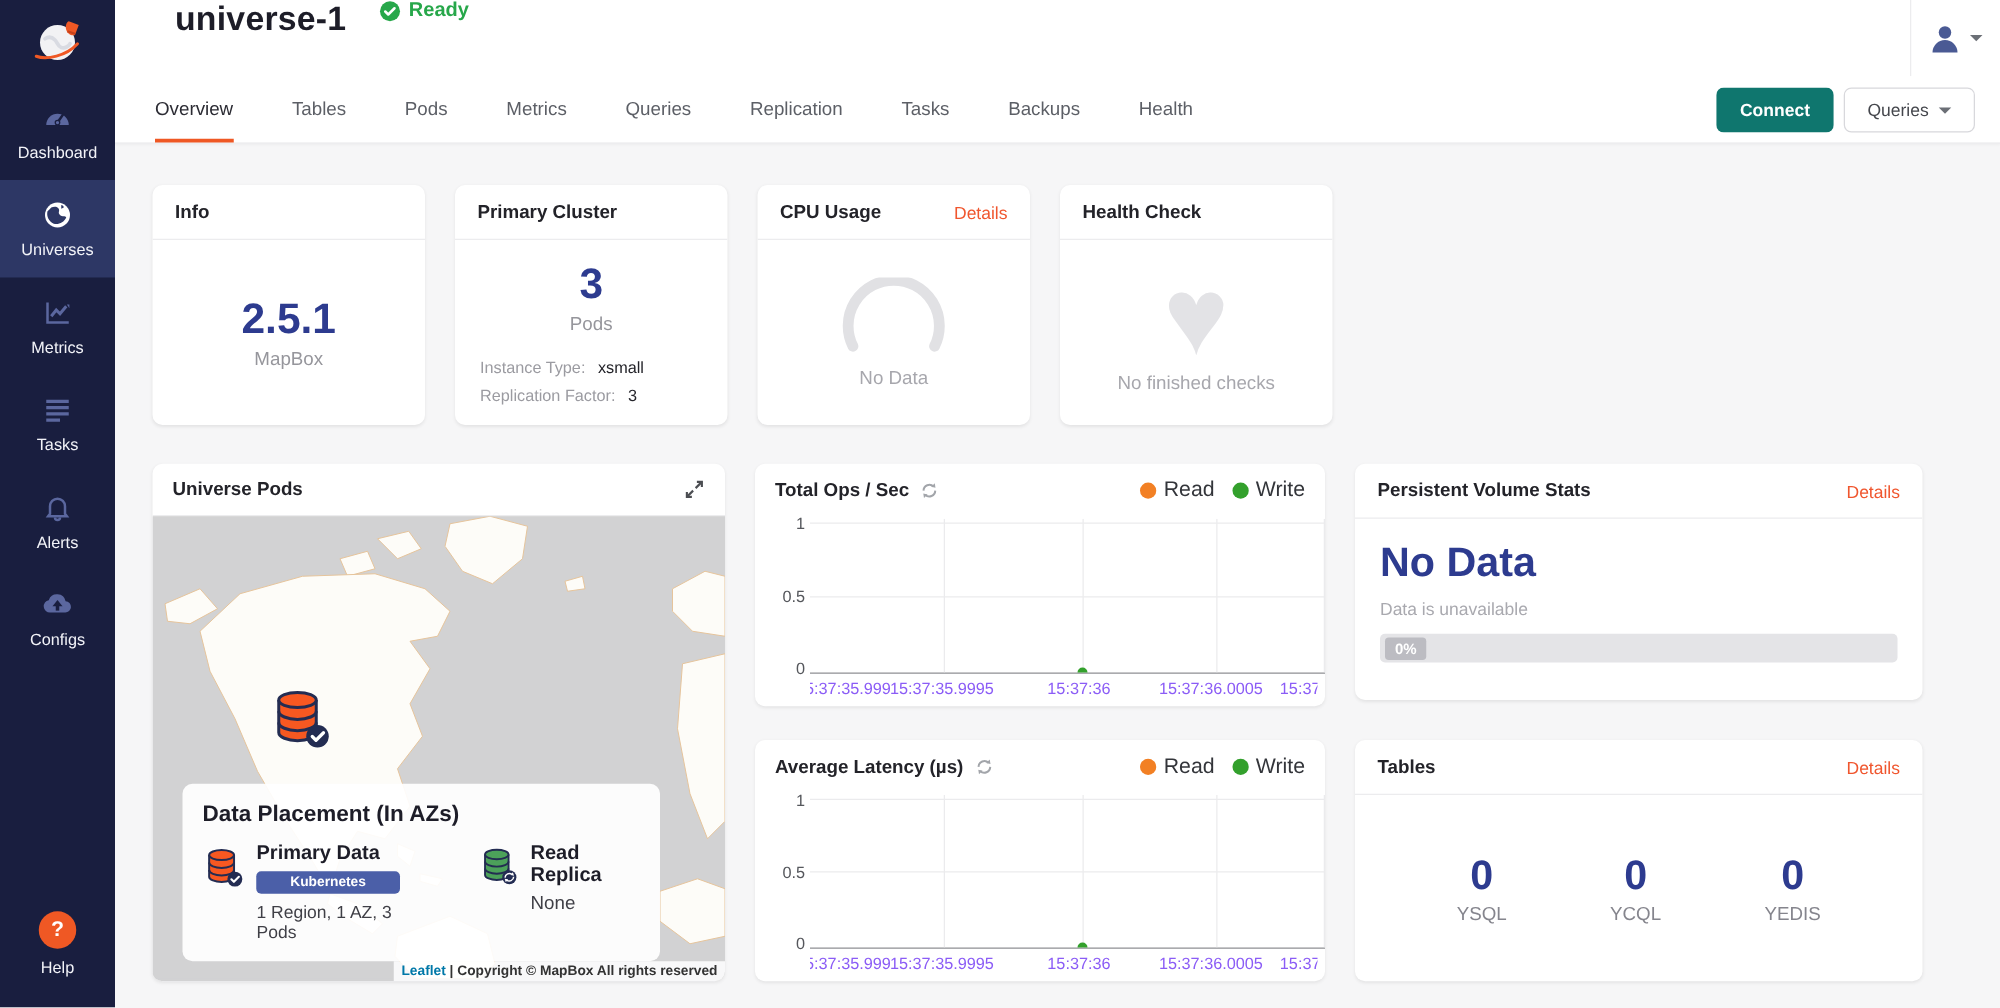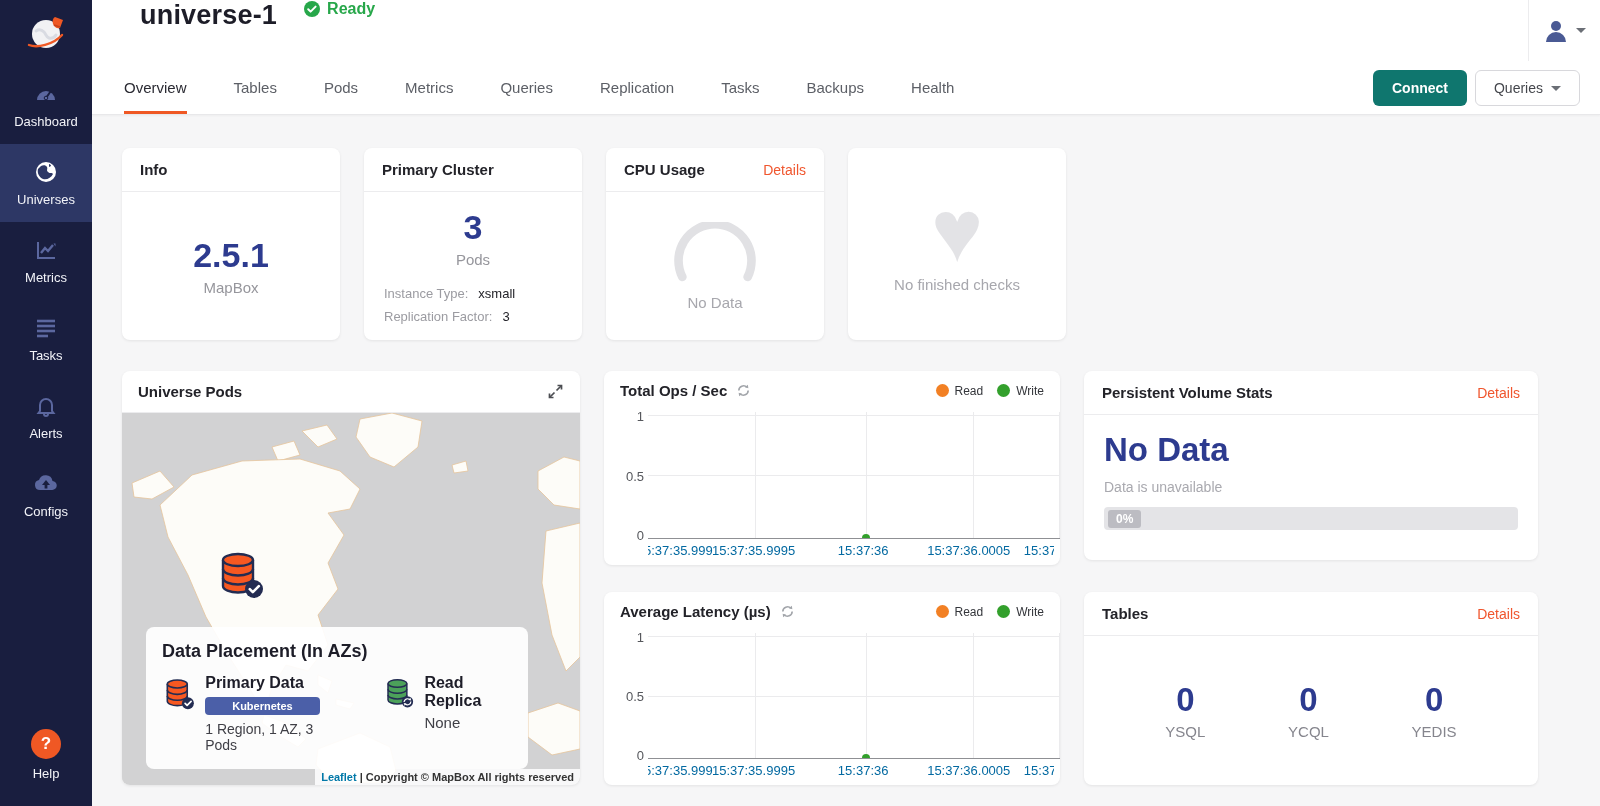--- a/index.html
+++ b/index.html
@@ -89,34 +89,34 @@
   .pnone { font-size:15px; color:#3f3f46; margin-top:4px; }
   .attribution { position:absolute; right:0; bottom:0; background:rgba(255,255,255,.85); font-size:11px;
     font-weight:700; color:#333; padding:2px 6px; white-space:nowrap; }
   .attribution .leaflet { color:#0078A8; cursor:pointer; }
 
   
   .chart-card { height:194px; }
   .chart-head { padding:11px 16px; border-bottom:none; }
   .refresh-icon { margin-left:9px; cursor:pointer; display:flex; }
   .legend { margin-left:auto; display:flex; align-items:center; gap:14px; }
-  .legend-item { display:flex; align-items:center; gap:6px; font-size:12px; color:#33353a; }
+  .legend-item { display:flex; align-items:center; gap:6px; font-size:17px; color:#33353a; }
   .legend-dot { width:13px; height:13px; border-radius:50%; }
   .chart-body { flex:1; display:flex; padding:2px 0 0 10px; min-height:0; }
   .ylabels { width:34px; position:relative; font-size:13px; color:#55575c; text-align:right; }
   .ylabels span { position:absolute; right:4px; transform:translateY(-50%); }
   .yl-top { top:4px; } .yl-mid { top:50%; } .yl-bot { top:100%; margin-top:-4px; }
   .plot { flex:1; position:relative; border-bottom:1px solid #8f9094; overflow:hidden; }
   .gl-v { position:absolute; top:0; bottom:0; width:1px; background:#ebebed; }
   .gl-h { position:absolute; left:0; right:0; height:1px; background:#ebebed; }
   .gl-v.v1{left:26%;} .gl-v.v2{left:53%;} .gl-v.v3{left:79%;} .gl-v.v4{right:0;}
   .gl-h.h-top{top:3px;} .gl-h.h-mid{top:50%;}
   .data-dot { position:absolute; width:8px; height:8px; border-radius:50%; background:#33A02C;
     left:53%; bottom:-4px; transform:translateX(-50%); }
-  .xlabels { position:relative; height:22px; margin:2px 6px 2px 44px; font-size:13px; color:#0369a1;
+  .xlabels { position:relative; height:22px; margin:2px 6px 2px 44px; font-size:13px; color:#8b5cf6;
     overflow:hidden;text-align:center; }
   .xlabels span { position:absolute; white-space:nowrap; top:2px; }
   .xl1{left:-4px;} .xl2{left:26%; transform:translateX(-50%);} .xl3{left:53%; transform:translateX(-50%);}
   .xl4{left:79%; transform:translateX(-50%);} .xl5{right:-6px;}
 
   
   .pvs-card { height:189px; }
   .pvs-body { padding:16px 20px; flex:1; display:flex; flex-direction:column; align-items:flex-start; justify-content:flex-start; }
   .pvs-nodata { font-size:33px; font-weight:700; color:#2D3B8F; }
   .pvs-sub { font-size:14px; color:#a9a9af; margin-top:10px; }
@@ -304,20 +304,23 @@
           </div>
           <div class="card-body">
             <svg width="96" height="62" viewBox="0 0 100 62">
               <path d="M16 56 A 38 38 0 1 1 84 56" fill="none" stroke="#e1e1e4" stroke-width="9" stroke-linecap="round"></path>
             </svg>
             <span class="muted-empty">No Data</span>
           </div>
         </div>
 
         <div class="card">
+          <div class="card-head">
+              <span class="card-title">Health Check</span>
+            </div>
           <div class="card-body">
             <span class="heart">♥</span>
             <span class="muted-empty">No finished checks</span>
           </div>
         </div>
       </div>
 
       <div class="row2">
 
         <div class="card map-card">

